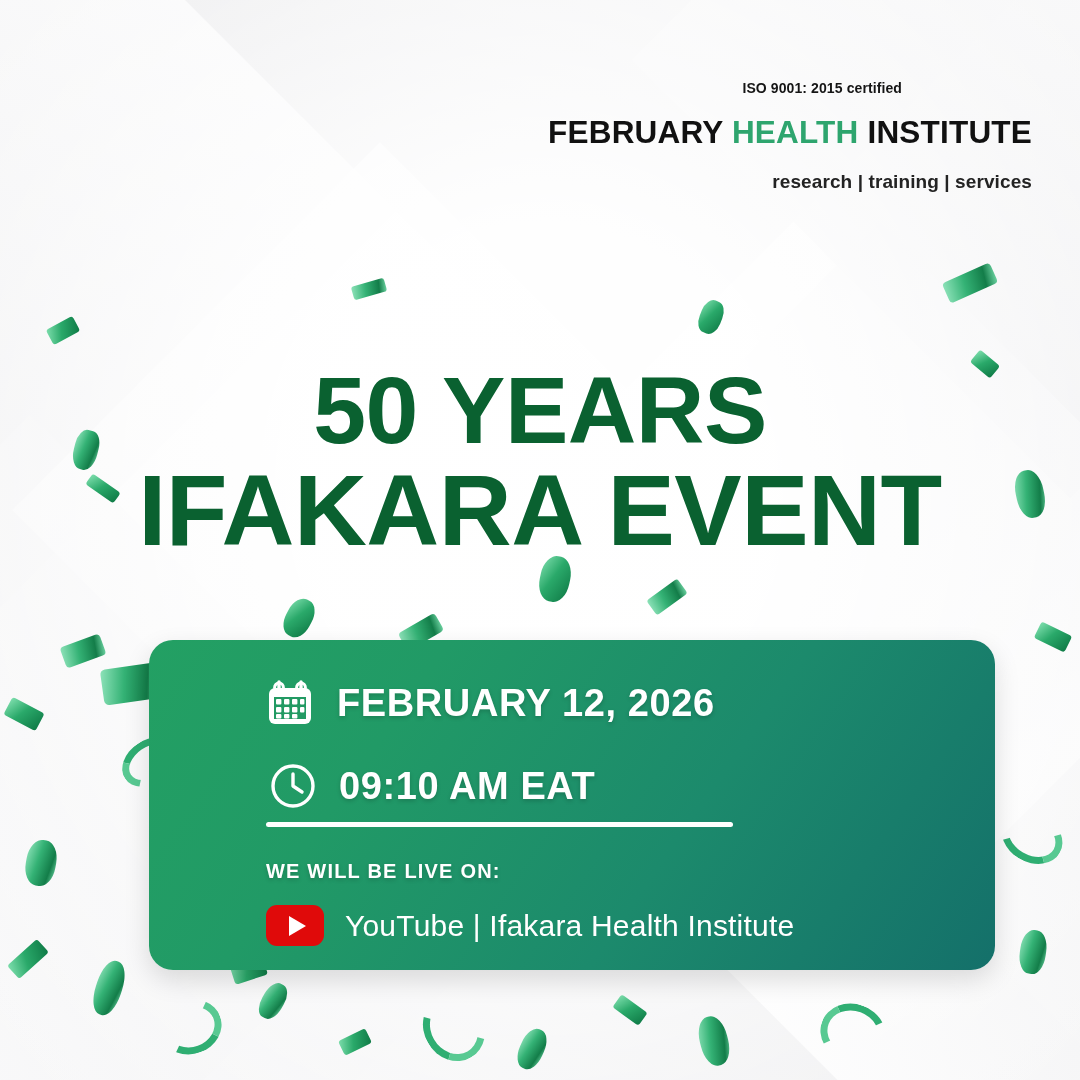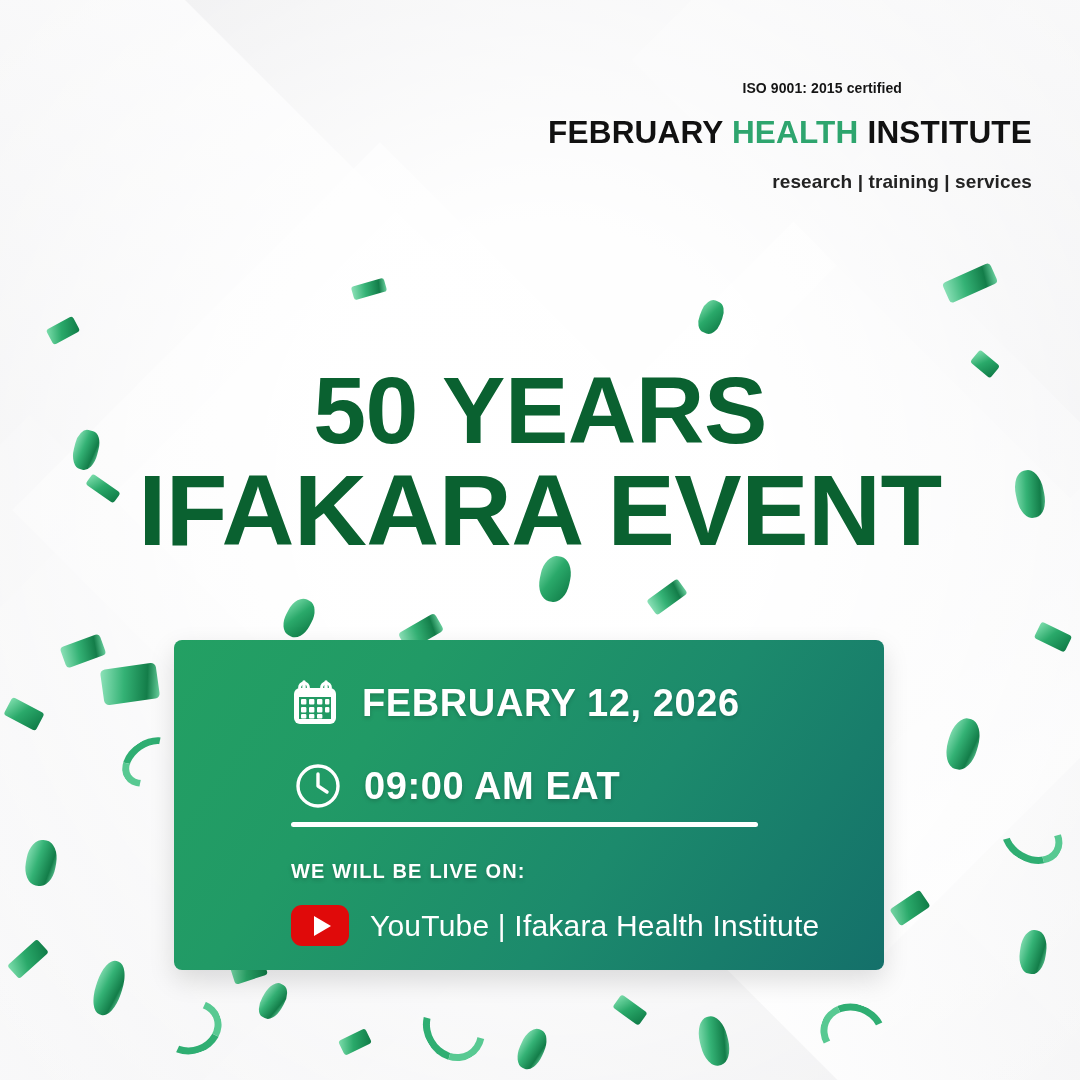--- a/index.html
+++ b/index.html
@@ -171,25 +171,25 @@
     font-size: 95px;
     line-height: 1.02;
     letter-spacing: -0.5px;
     font-family: "Liberation Sans", sans-serif;
   }
   #headline .l2 { font-size: 101px; }
 
   
   #info-card {
     position: absolute;
-    left: 174px;
+    left: 149px;
     top: 640px;
-    width: 710px;
+    width: 846px;
     height: 330px;
-    border-radius: 8px;
+    border-radius: 24px;
     background: linear-gradient(125deg, #23a063 0%, #219a66 28%, #1c8a6c 62%, #14706a 100%);
     box-shadow: 0 10px 26px rgba(0,0,0,0.13);
     overflow: hidden;
   }
   .card-row { display: flex; align-items: center; }
   #date-row { position: absolute; left: 116px; top: 38px; }
   #time-row { position: absolute; left: 120px; top: 122px; }
   .card-value {
     color: #ffffff;
     font-weight: bold;
@@ -359,21 +359,21 @@
         </g>
       </svg>
       <div class="card-value">FEBRUARY 12, 2026</div>
     </div>
 
     <div id="time-row" class="card-row">
       <svg id="clock-icon" width="48" height="48" viewBox="0 0 48 48">
         <circle cx="24" cy="24" r="20" fill="none" stroke="#ffffff" stroke-width="3.4"></circle>
         <path d="M24 12 v12 l9 6" fill="none" stroke="#ffffff" stroke-width="3.4" stroke-linecap="round" stroke-linejoin="round"></path>
       </svg>
-      <div class="card-value">09:00 AM EAT</div>
+      <div class="card-value">09:10 AM EAT</div>
     </div>
 
     <div id="card-divider"></div>
 
     <div id="live-on-label">WE WILL BE LIVE ON:</div>
 
     <div id="youtube-row">
       <div id="youtube-icon">
         <div id="youtube-play"></div>
       </div>

